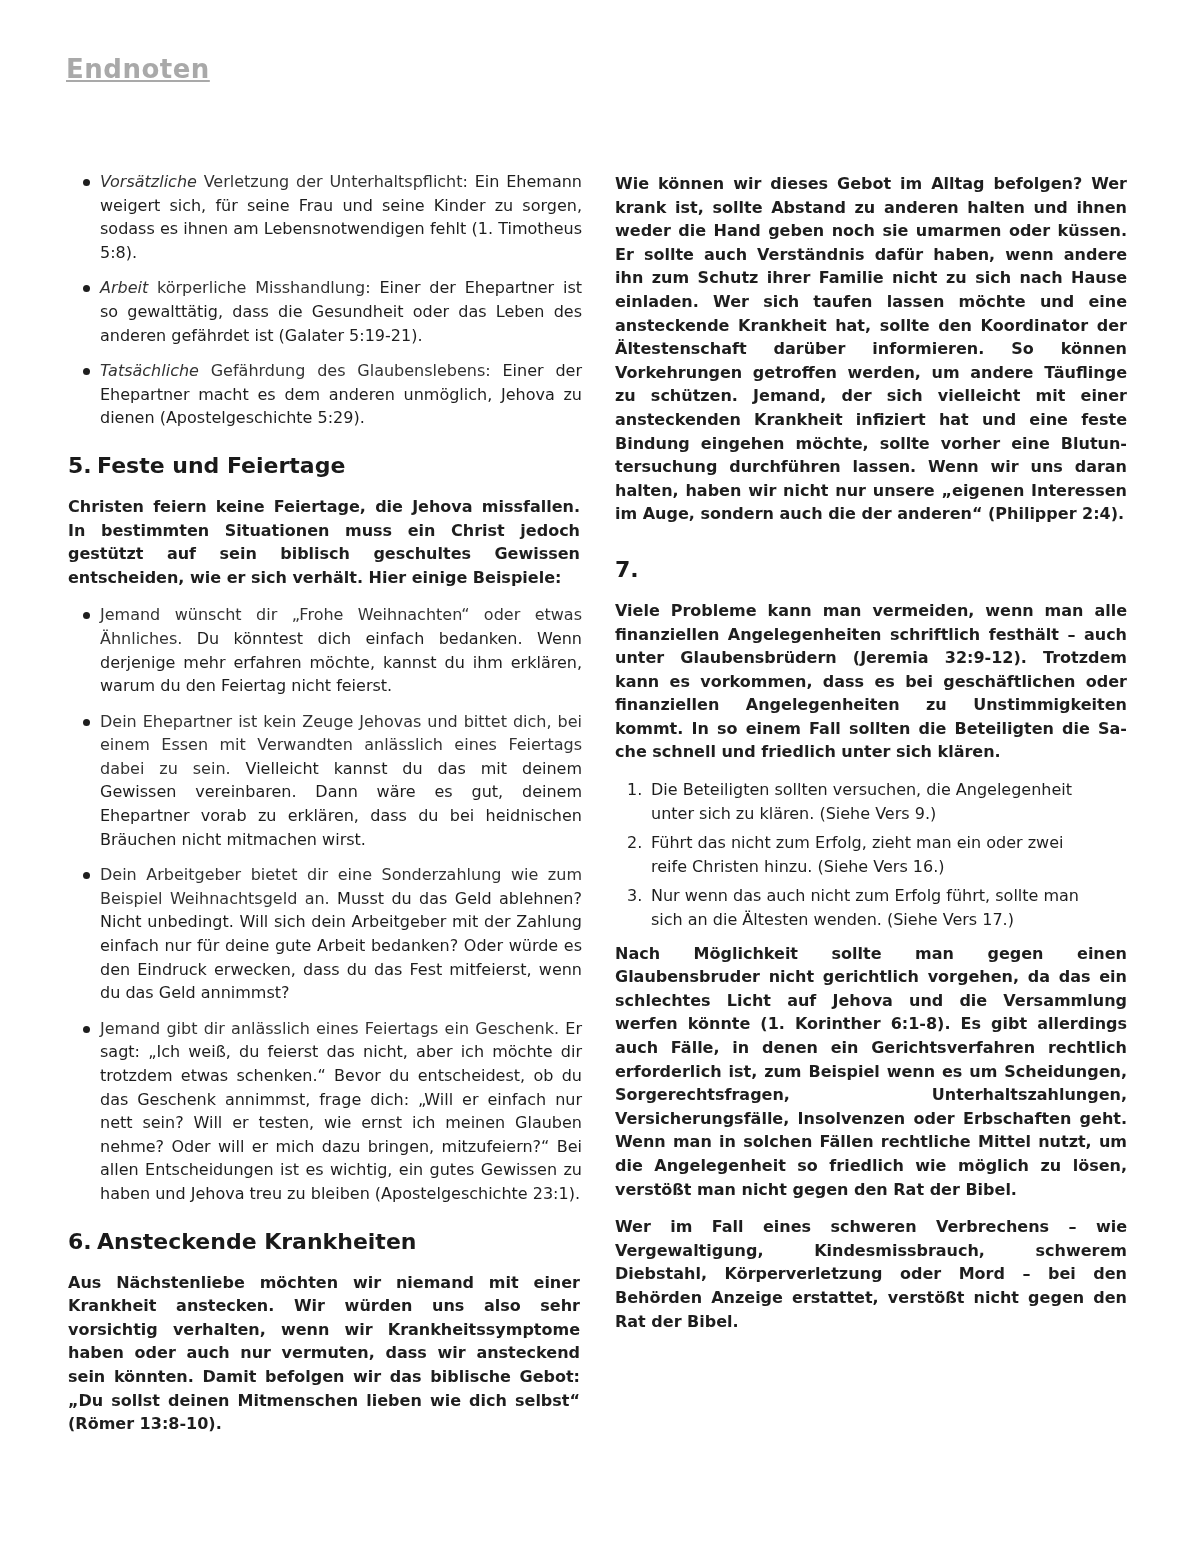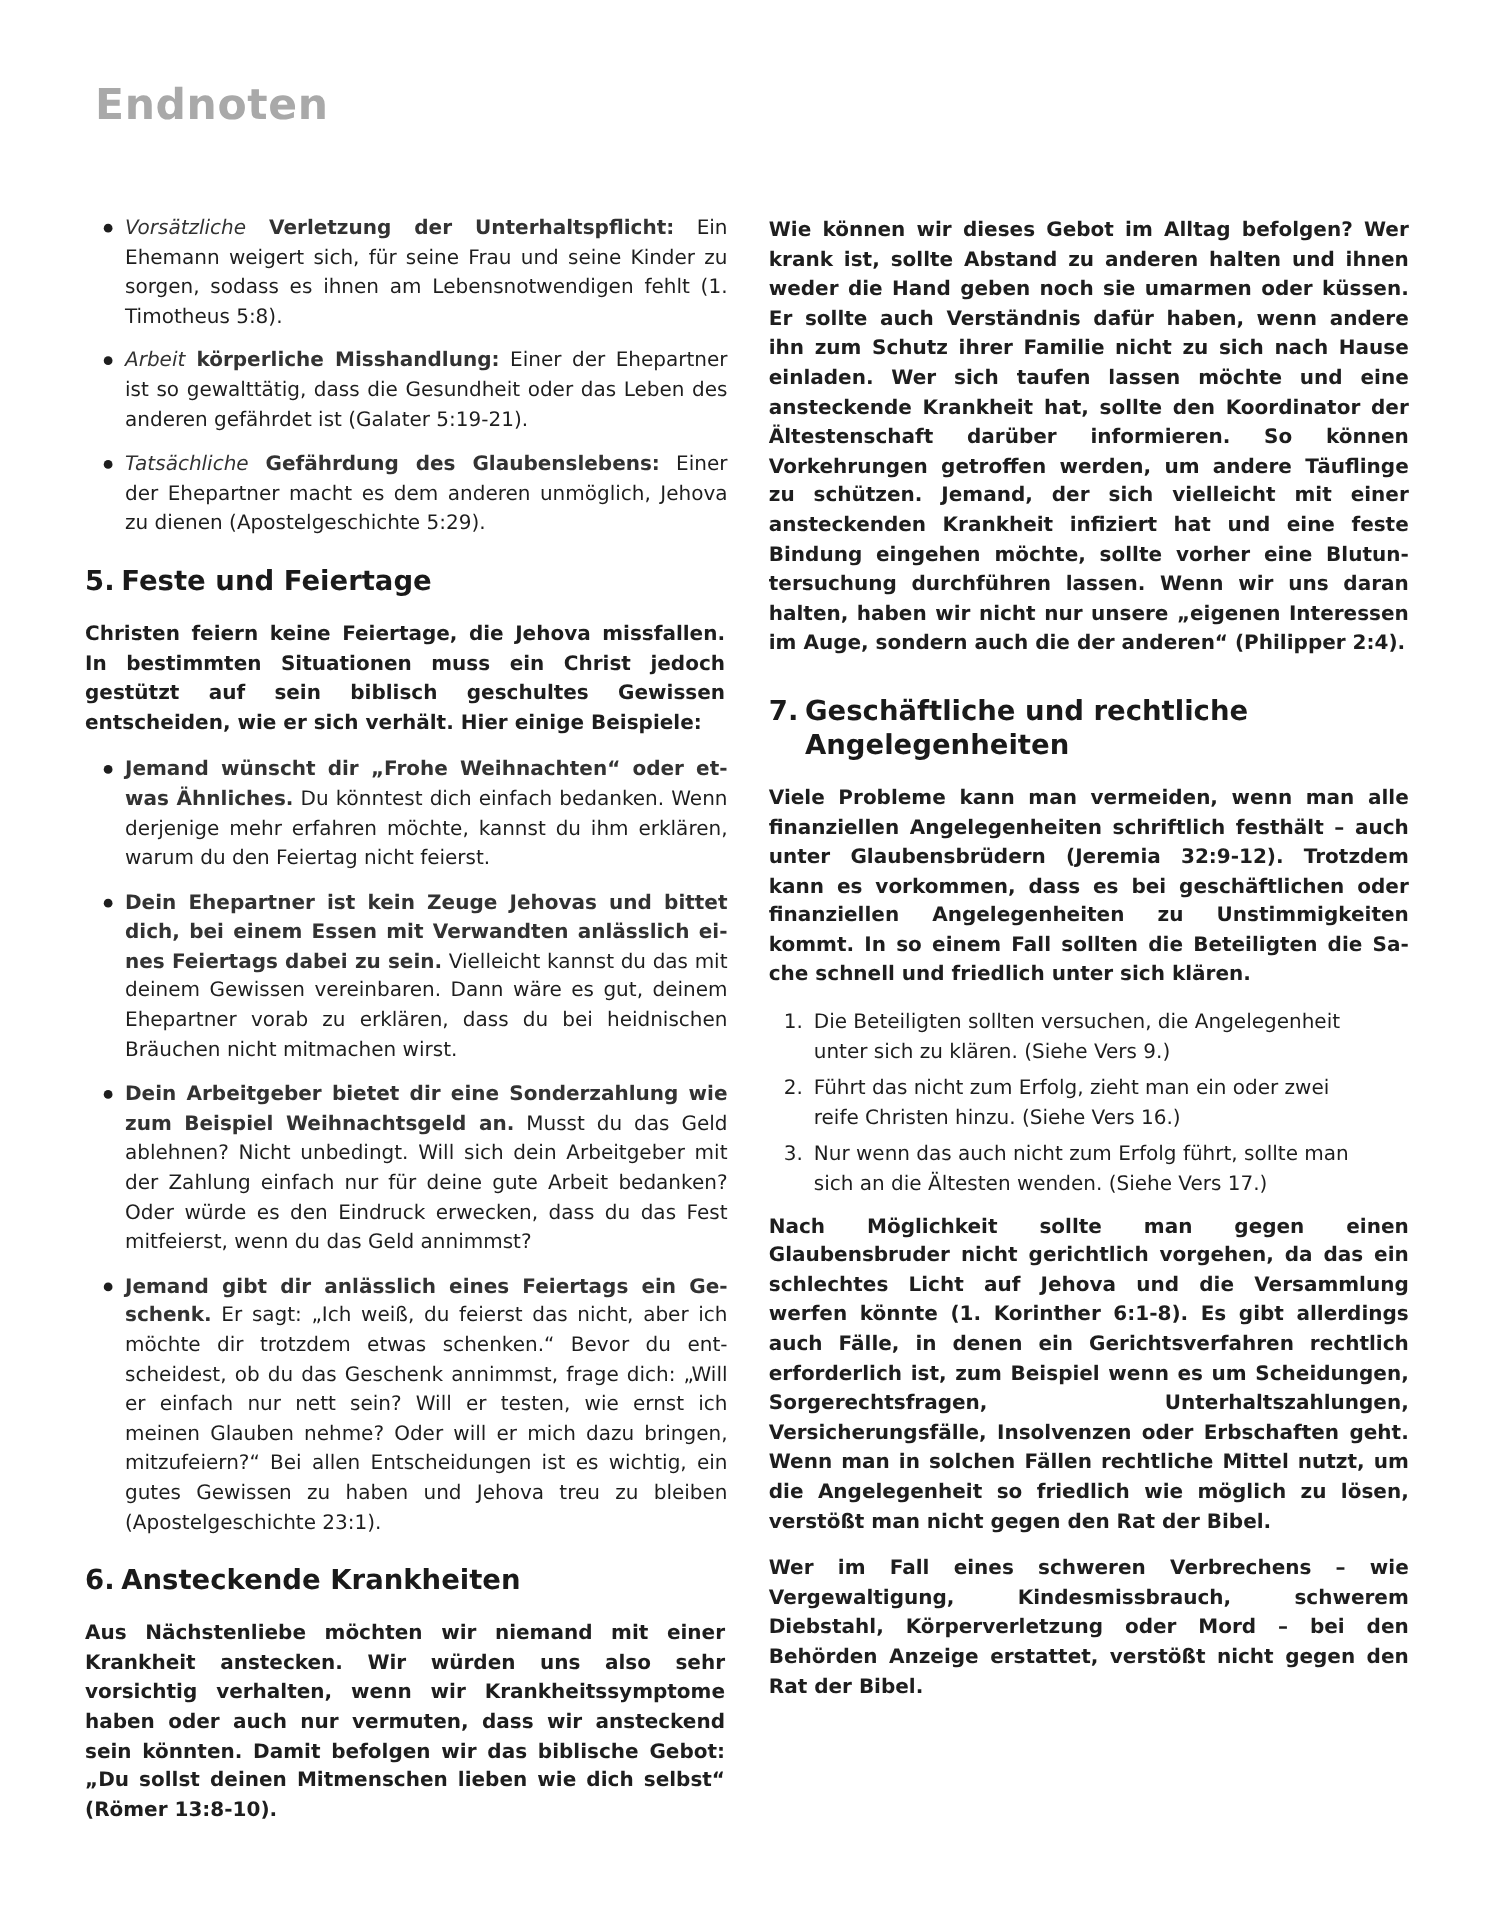--- a/index.html
+++ b/index.html
@@ -1,39 +1,39 @@
 <!DOCTYPE html>
 <html><head>
 <meta charset="utf-8">
 <style>
   html, body { margin: 0; padding: 0; background: #ffffff; }
   body {
     width: 1200px; height: 1543px; position: relative; overflow: hidden;
     font-family: "DejaVu Sans", sans-serif; color: #1e1e1e;
   }
   .page-title {
-    position: absolute; left: 66px; top: 54px; margin: 10px;
+    position: absolute; left: 66px; top: 54px; margin: 0;
     font-family: "DejaVu Sans", sans-serif; font-weight: bold;
-    font-size: 34px; color: #a9a9a9; letter-spacing: 0.5px;
+    font-size: 26px; color: #a9a9a9; letter-spacing: 0.5px; text-decoration: underline;
   }
   .col {
     position: absolute; top: 170px;
     font-size: 16px; line-height: 23.6px;
   }
   .col-left { left: 68px; width: 512px; }
   .col-right { left: 615px; width: 512px; top: 172px; }
   .col p { margin: 0 0 14px 0; text-align: justify; hyphens: manual; font-weight: bold; }
   ul.bullets { list-style: none; margin: 0 0 14px 0; padding: 0 0 0 32px; width: 482px; }
   ul.bullets li { position: relative; margin: 0 0 12px 0; text-align: justify; }
   ul.bullets li .dot {
     position: absolute; left: -17px; top: 9px; width: 7px; height: 7px;
     border-radius: 50%; background: #1e1e1e;
   }
   .lead-it { font-weight: normal; font-style: italic; color: #333; }
-  .lead-b { font-weight: bold; color: #333; }
+  .lead-b { font-weight: normal; color: #333; }
   h2.section {
     margin: 22px 0 16px 0; font-size: 22px; line-height: 27px; font-weight: bold;
     color: #1a1a1a; display: flex;
   }
   h2.section .num { width: 29px; flex: none; }
   ol.steps { list-style: none; margin: 0 0 10px 0; padding: 0 0 0 12px; width: 460px; }
   ol.steps li { display: flex; margin: 0 0 6px 0; }
   ol.steps li .n { width: 24px; flex: none; }
 </style>
 </head>
@@ -87,24 +87,20 @@
     <span>Ansteckende Krankheiten</span>
   </h2>
   <p>Aus Nächstenliebe möchten wir niemand mit einer Krankheit an­stecken. Wir würden uns also sehr vorsichtig verhalten, wenn wir Krankheitssymptome haben oder auch nur vermuten, dass wir ansteckend sein könnten. Damit befolgen wir das biblische Ge­bot: „Du sollst deinen Mitmenschen lieben wie dich selbst“ (Rö­mer 13:8-10).</p>
 </div>
 
 <div class="col col-right">
   <p>Wie können wir dieses Gebot im Alltag befolgen? Wer krank ist, sollte Abstand zu anderen halten und ihnen weder die Hand ge­ben noch sie umarmen oder küssen. Er sollte auch Verständnis dafür haben, wenn andere ihn zum Schutz ihrer Familie nicht zu sich nach Hause einladen. Wer sich taufen lassen möchte und eine ansteckende Krankheit hat, sollte den Koordinator der Äl­testenschaft darüber informieren. So können Vorkehrungen ge­troffen werden, um andere Täuflinge zu schützen. Jemand, der sich vielleicht mit einer ansteckenden Krankheit infiziert hat und eine feste Bindung eingehen möchte, sollte vorher eine Blutun­tersuchung durchführen lassen. Wenn wir uns daran halten, ha­ben wir nicht nur unsere „eigenen Interessen im Auge, sondern auch die der anderen“ (Philipper 2:4).</p>
 
   <h2 class="section" style="margin-top:30px;">
     <span class="num">7.</span>
-    <span>
-      <span>Geschäftliche und rechtliche</span><br>
-      <span>Angelegenheiten</span>
-    </span>
   </h2>
   <p>Viele Probleme kann man vermeiden, wenn man alle finanziellen Angelegenheiten schriftlich festhält – auch unter Glaubensbrü­dern (Jeremia 32:9-12). Trotzdem kann es vorkommen, dass es bei geschäftlichen oder finanziellen Angelegenheiten zu Unstim­migkeiten kommt. In so einem Fall sollten die Beteiligten die Sa­che schnell und friedlich unter sich klären.</p>
 
   <ol class="steps">
     <li>
       <span class="n">1.</span>
       <span>Die Beteiligten sollten versuchen, die Angelegenheit unter sich zu klären. (Siehe Vers 9.)</span>
     </li>
     <li>
       <span class="n">2.</span>

